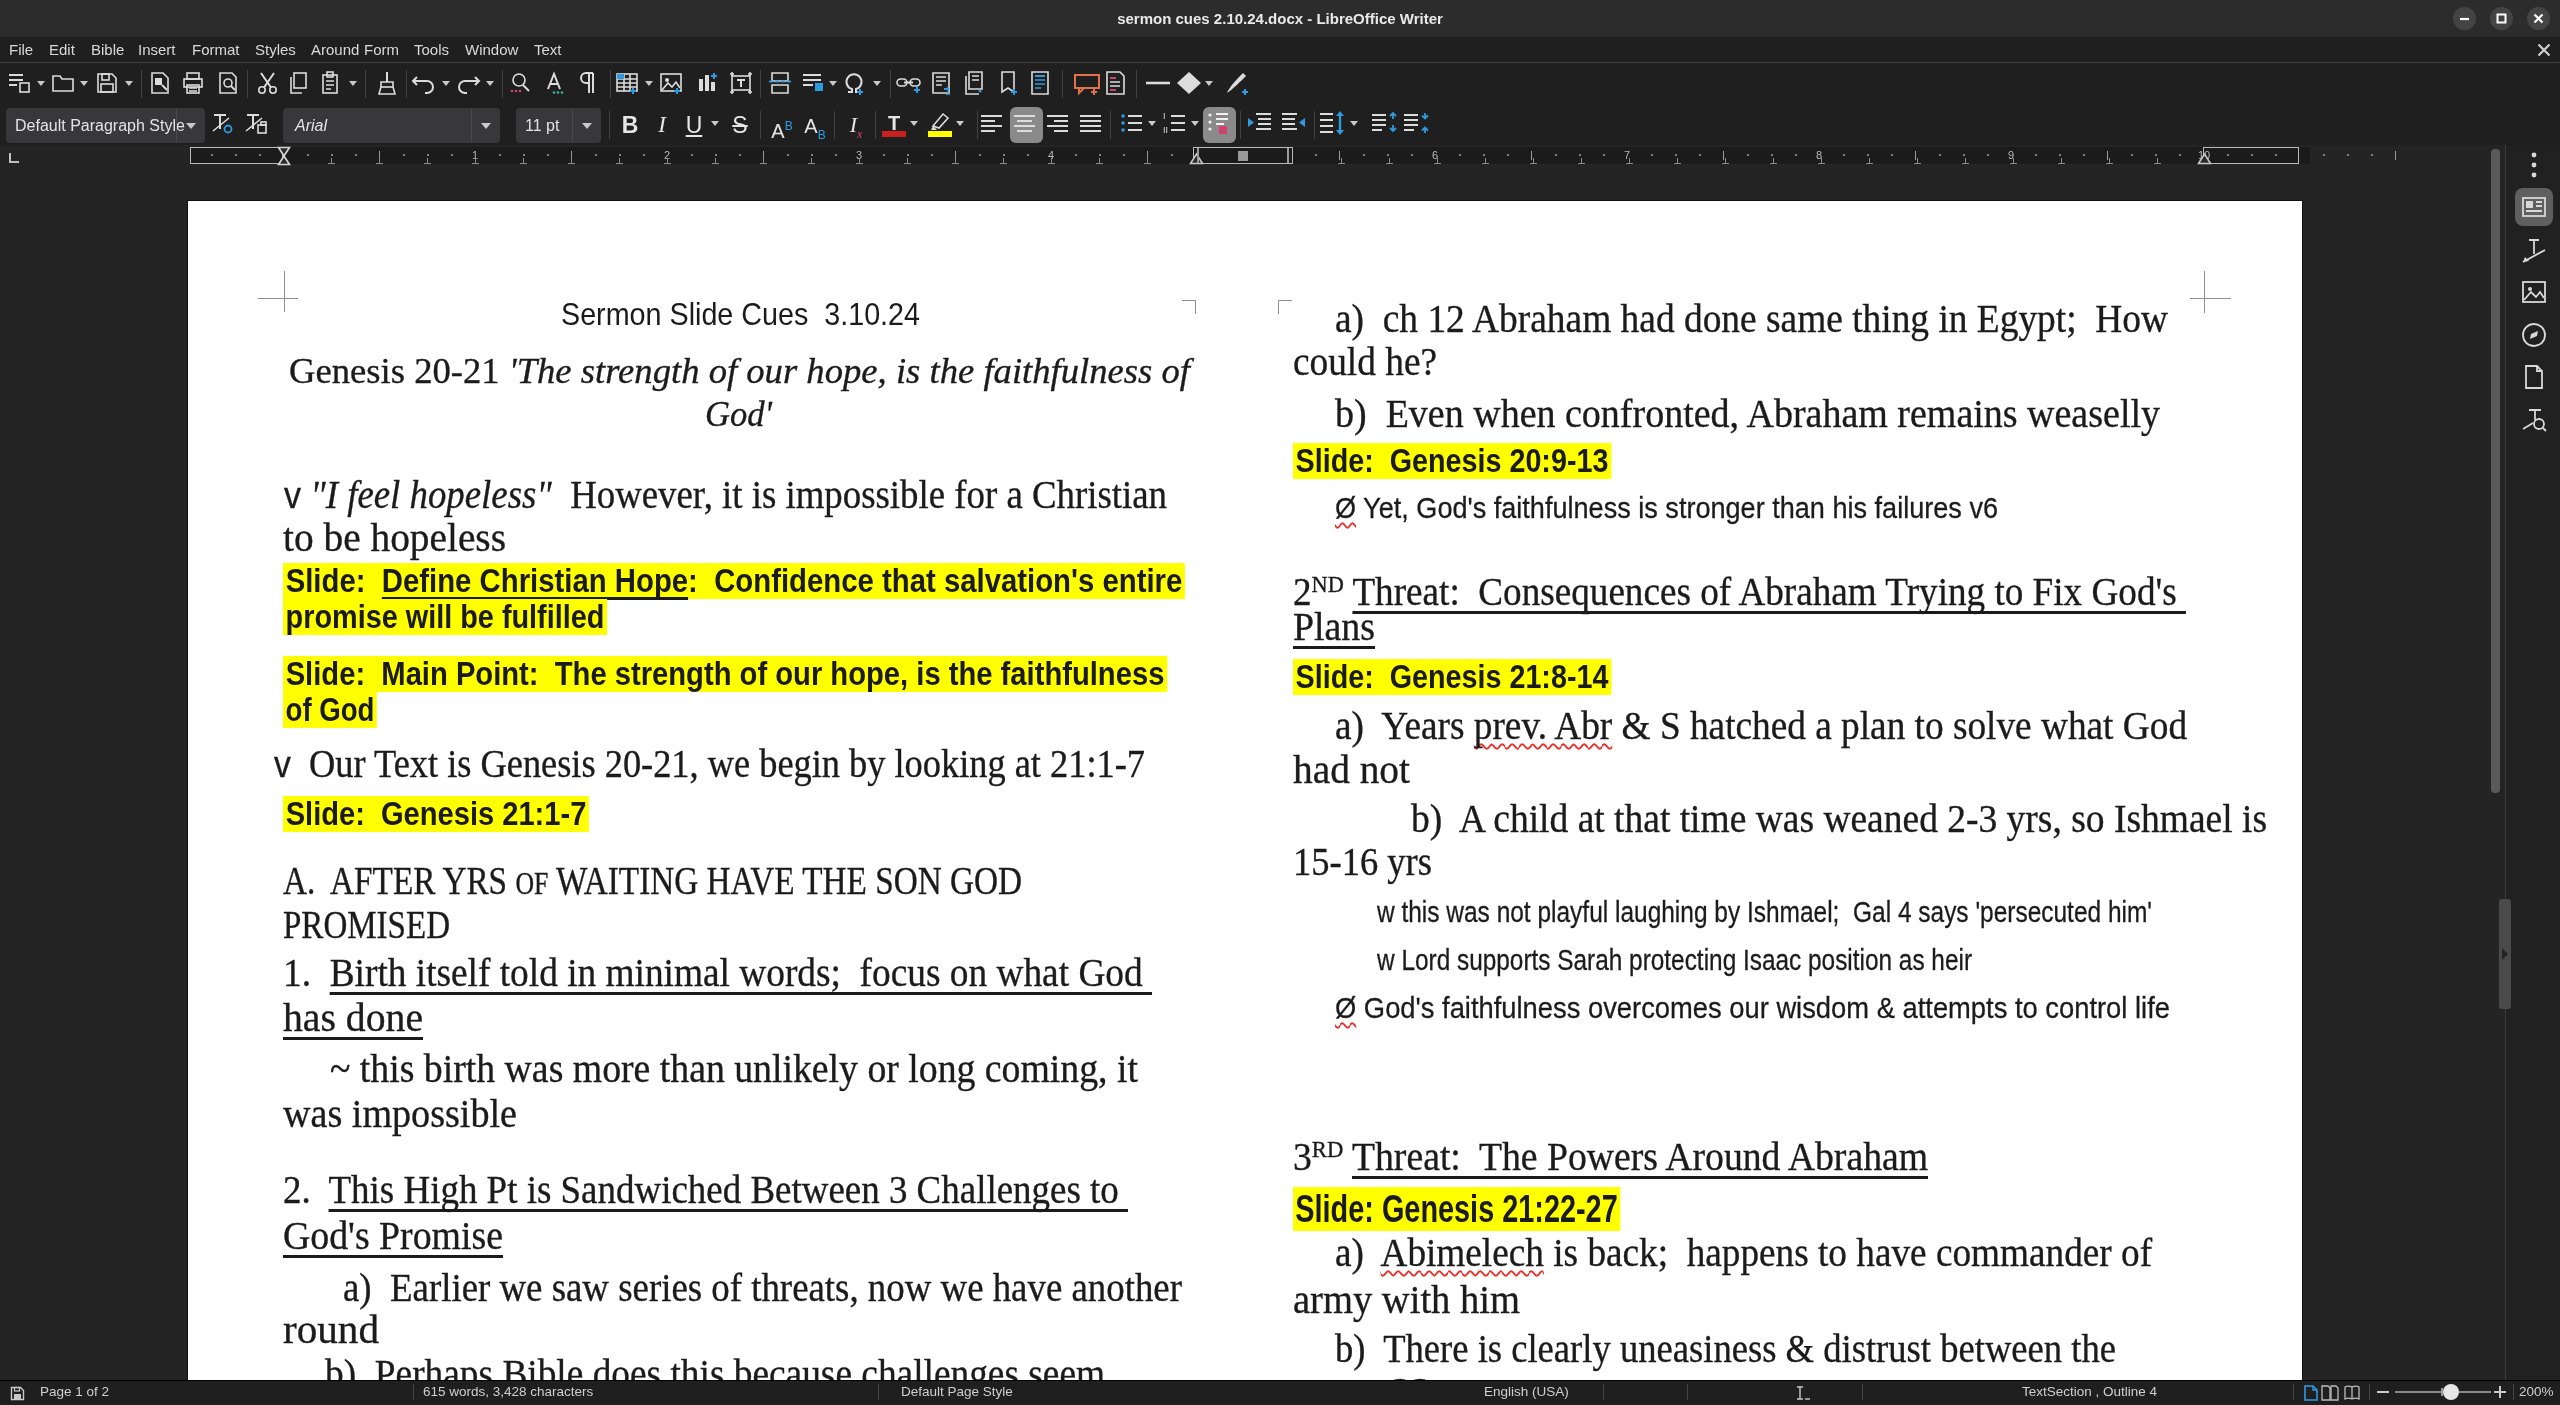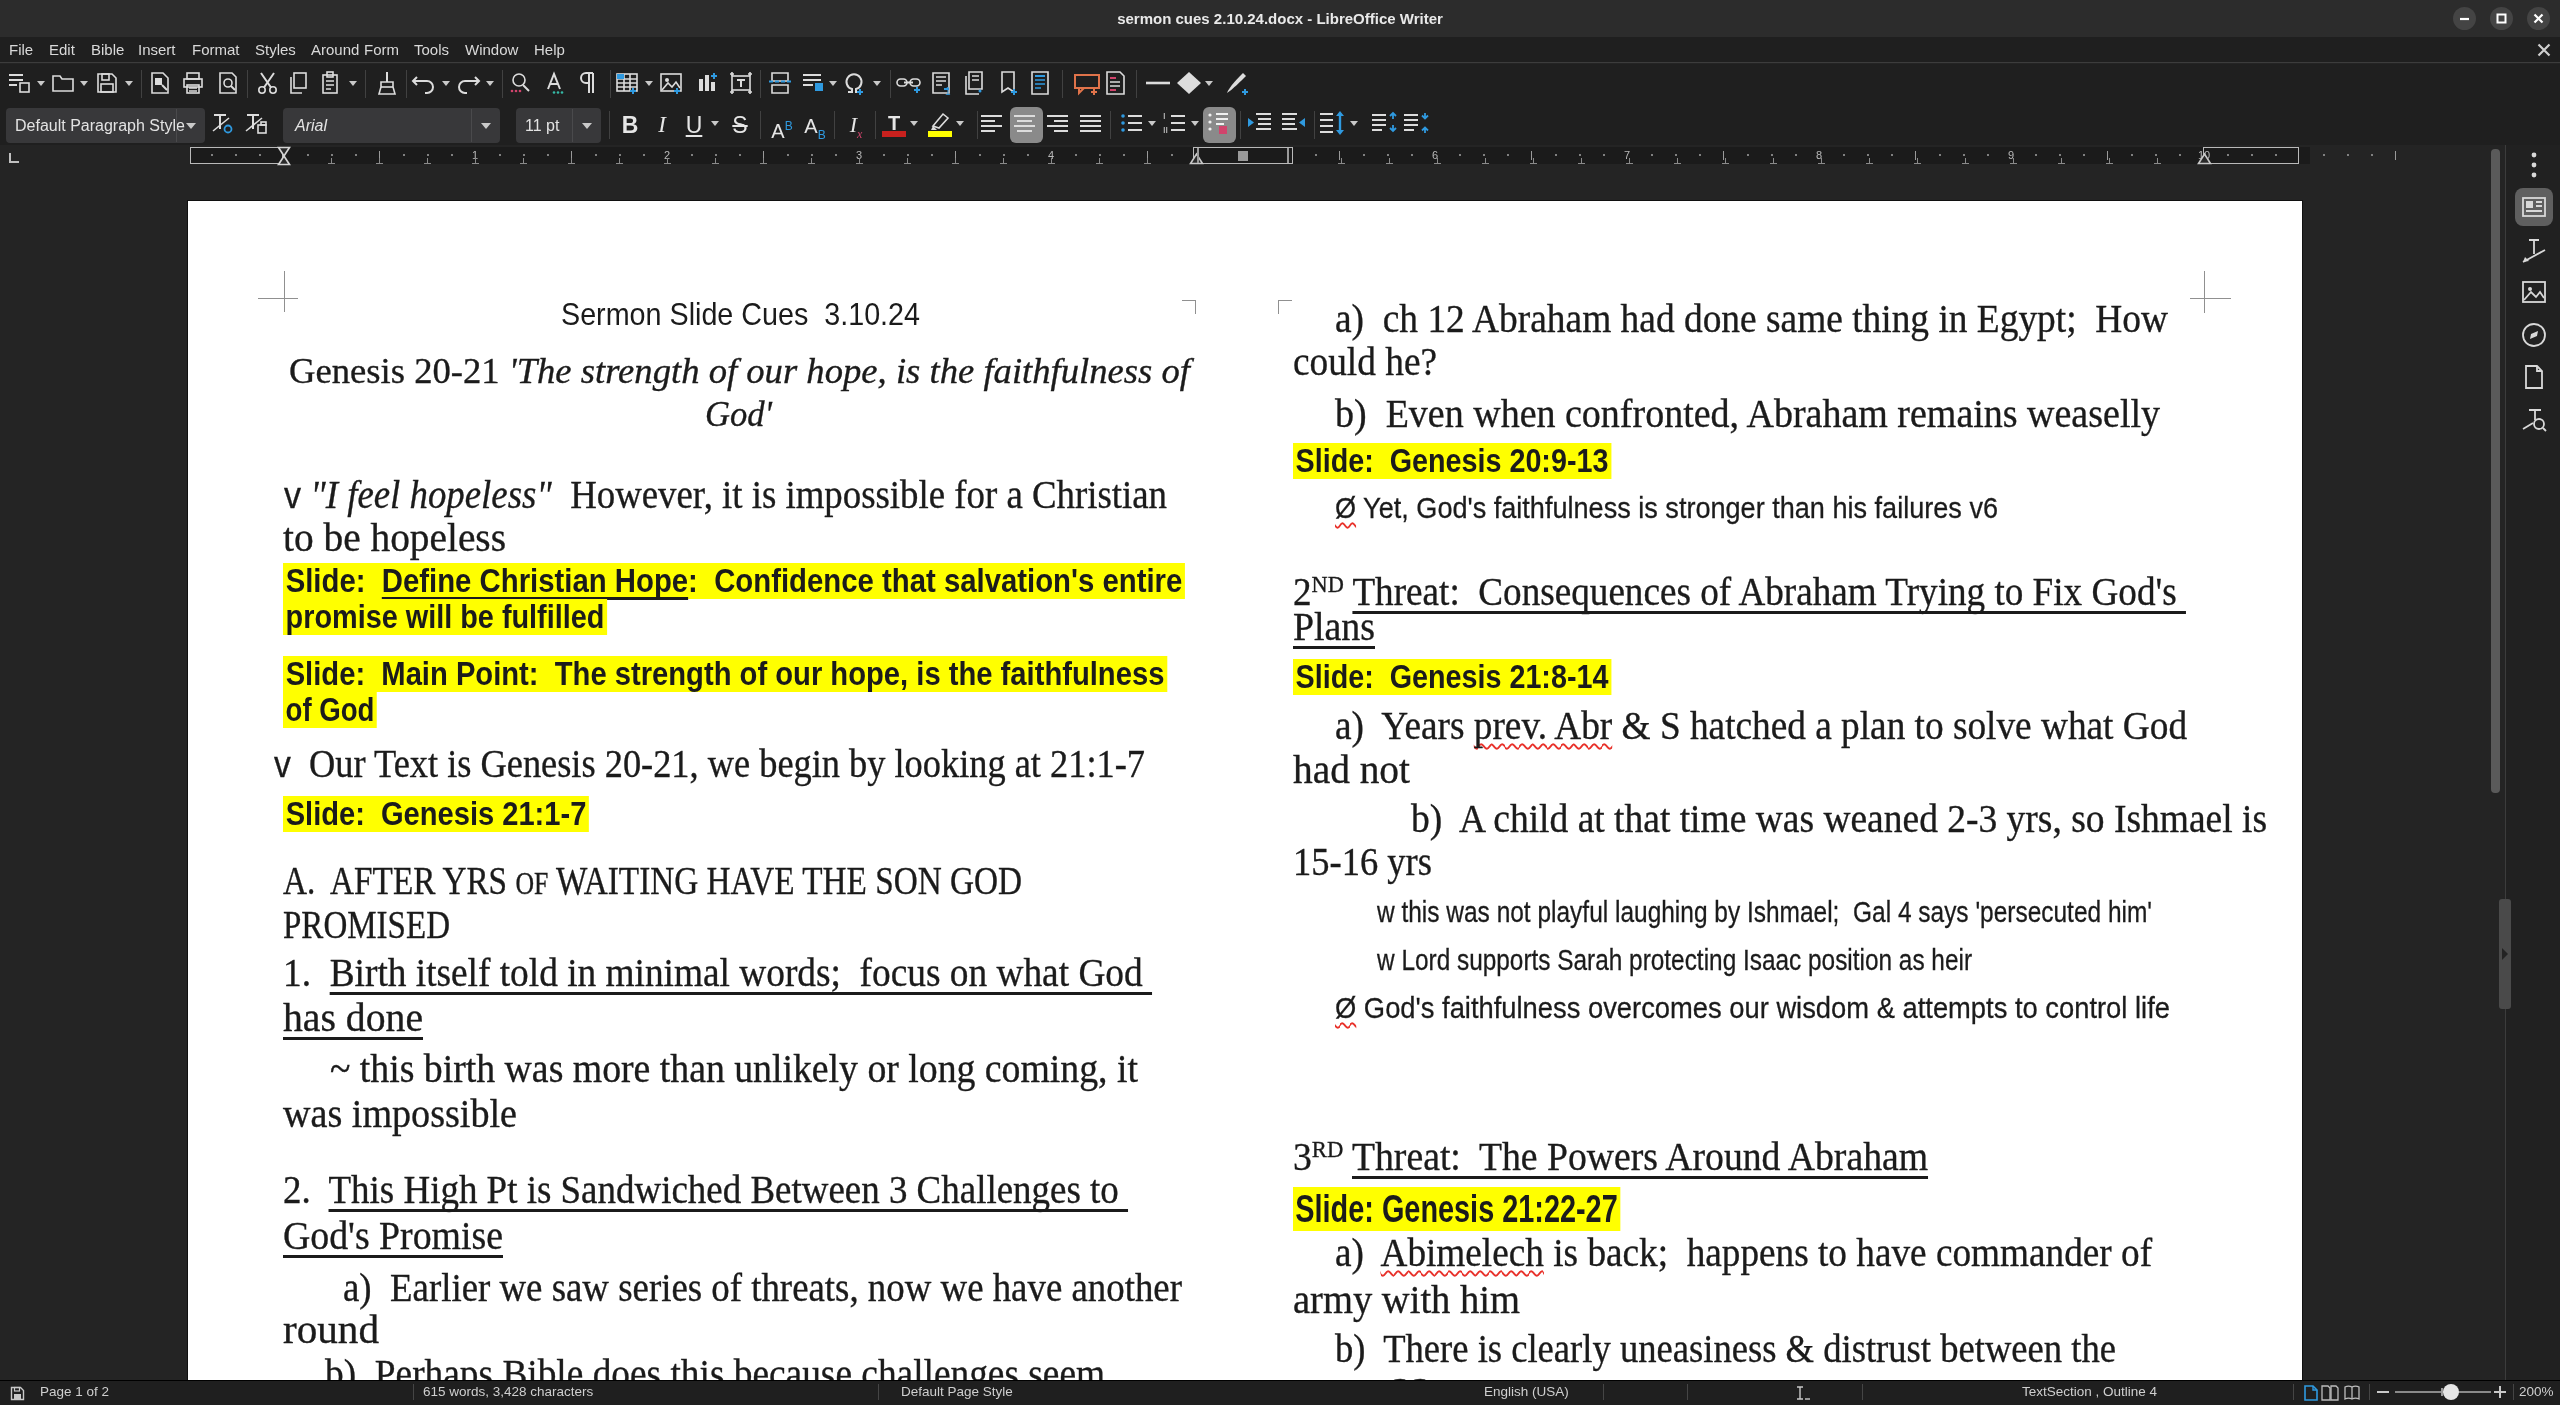--- a/index.html
+++ b/index.html
@@ -77,21 +77,21 @@
 <div class="mi" style="left:9px;top:37px">File</div>
 <div class="mi" style="left:49px;top:37px">Edit</div>
 <div class="mi" style="left:91px;top:37px">Bible</div>
 <div class="mi" style="left:138px;top:37px">Insert</div>
 <div class="mi" style="left:192px;top:37px">Format</div>
 <div class="mi" style="left:255px;top:37px">Styles</div>
 <div class="mi" style="left:311px;top:37px">Around</div>
 <div class="mi" style="left:364px;top:37px">Form</div>
 <div class="mi" style="left:414px;top:37px">Tools</div>
 <div class="mi" style="left:465px;top:37px">Window</div>
-<div class="mi" style="left:534px;top:37px">Help</div>
+<div class="mi" style="left:534px;top:37px">Text</div>
 <div class="abs" style="left:2536px;top:42px"><svg width="16" height="16" viewBox="0 0 16 16">
       <path d="M2.5 2.5l11 11M13.5 2.5l-11 11" stroke="#cfcfcf" stroke-width="2.2"></path>
     </svg></div>
 <div id="tb1"></div>
 <div class="sep1" style="left:141px"></div>
 <div class="sep1" style="left:247px"></div>
 <div class="sep1" style="left:365px"></div>
 <div class="sep1" style="left:406px"></div>
 <div class="sep1" style="left:502px"></div>
 <div class="sep1" style="left:610px"></div>

